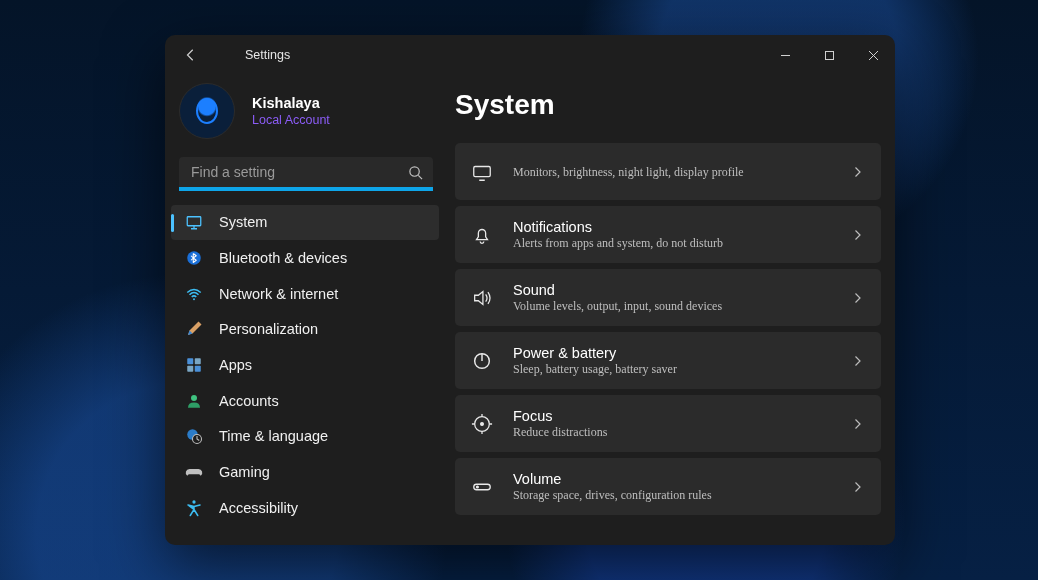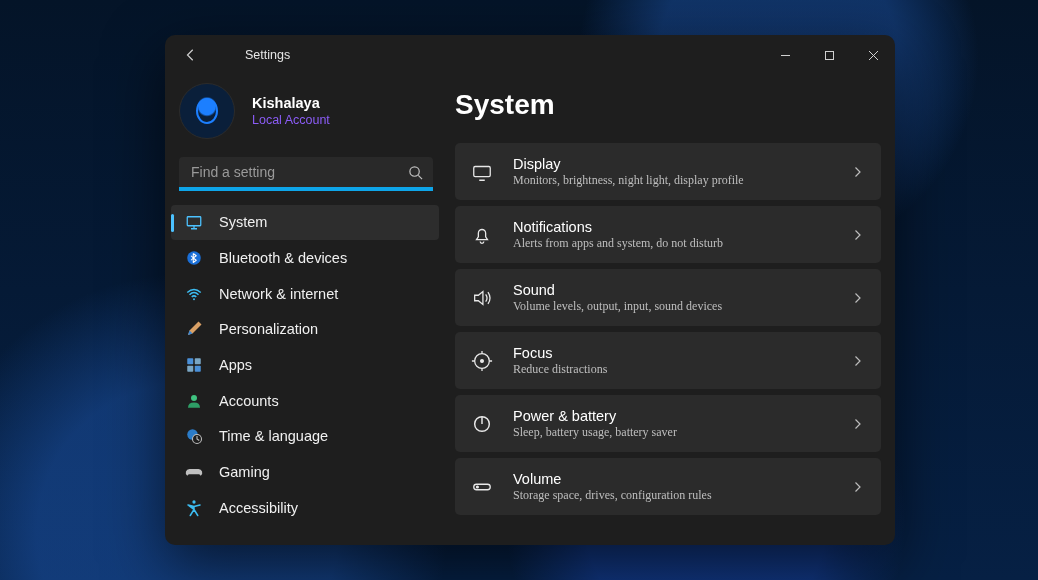--- a/index.html
+++ b/index.html
@@ -213,21 +213,20 @@
         </div>
         <div class="list-scroll" id="cards">
             <div class="card">
               <span class="card-icon">
                 <svg width="22" height="22" viewBox="0 0 24 24" fill="none" stroke="currentColor" stroke-width="1.4">
                   <rect x="3" y="6" width="18" height="11" rx="1.5"></rect>
                   <line x1="9" y1="21" x2="15" y2="21"></line>
                 </svg>
               </span>
               <div class="card-text">
-                <div class="card-title">Display</div>
                 <div class="card-sub">Monitors, brightness, night light, display profile</div>
               </div>
               <span class="chevron">
                 <svg width="12" height="12" viewBox="0 0 16 16" fill="none" stroke="currentColor" stroke-width="1.6">
                   <path d="M6 2 L12 8 L6 14"></path>
                 </svg>
               </span>
             </div>
             <div class="card">
               <span class="card-icon">
@@ -259,55 +258,55 @@
                 <div class="card-sub">Volume levels, output, input, sound devices</div>
               </div>
               <span class="chevron">
                 <svg width="12" height="12" viewBox="0 0 16 16" fill="none" stroke="currentColor" stroke-width="1.6">
                   <path d="M6 2 L12 8 L6 14"></path>
                 </svg>
               </span>
             </div>
             <div class="card">
               <span class="card-icon">
+                <svg width="22" height="22" viewBox="0 0 24 24" fill="none" stroke="currentColor" stroke-width="1.6">
+                  <circle cx="12" cy="12" r="8"></circle>
+                  <line x1="12" y1="4" x2="12" y2="12"></line>
+                </svg>
+              </span>
+              <div class="card-text">
+                <div class="card-title">Power &amp; battery</div>
+                <div class="card-sub">Sleep, battery usage, battery saver</div>
+              </div>
+              <span class="chevron">
+                <svg width="12" height="12" viewBox="0 0 16 16" fill="none" stroke="currentColor" stroke-width="1.6">
+                  <path d="M6 2 L12 8 L6 14"></path>
+                </svg>
+              </span>
+            </div>
+            <div class="card">
+              <span class="card-icon">
                 <svg width="22" height="22" viewBox="0 0 24 24" fill="none" stroke="currentColor" stroke-width="1.4">
                   <circle cx="12" cy="12" r="8"></circle>
                   <circle cx="12" cy="12" r="1.5" fill="currentColor"></circle>
                   <path d="M12 4 V1 M12 20 V23 M4 12 H1 M20 12 H23" stroke-dasharray="0"></path>
                 </svg>
               </span>
               <div class="card-text">
                 <div class="card-title">Focus</div>
                 <div class="card-sub">Reduce distractions</div>
               </div>
               <span class="chevron">
                 <svg width="12" height="12" viewBox="0 0 16 16" fill="none" stroke="currentColor" stroke-width="1.6">
                   <path d="M6 2 L12 8 L6 14"></path>
                 </svg>
               </span>
             </div>
             <div class="card">
               <span class="card-icon">
-                <svg width="22" height="22" viewBox="0 0 24 24" fill="none" stroke="currentColor" stroke-width="1.6">
-                  <circle cx="12" cy="12" r="8"></circle>
-                  <line x1="12" y1="4" x2="12" y2="12"></line>
-                </svg>
-              </span>
-              <div class="card-text">
-                <div class="card-title">Power &amp; battery</div>
-                <div class="card-sub">Sleep, battery usage, battery saver</div>
-              </div>
-              <span class="chevron">
-                <svg width="12" height="12" viewBox="0 0 16 16" fill="none" stroke="currentColor" stroke-width="1.6">
-                  <path d="M6 2 L12 8 L6 14"></path>
-                </svg>
-              </span>
-            </div>
-            <div class="card">
-              <span class="card-icon">
                 <svg width="22" height="22" viewBox="0 0 24 24" fill="none" stroke="currentColor" stroke-width="1.4">
                   <rect x="3" y="9" width="18" height="6" rx="3"></rect>
                   <circle cx="7" cy="12" r="1" fill="currentColor"></circle>
                 </svg>
               </span>
               <div class="card-text">
                 <div class="card-title">Volume</div>
                 <div class="card-sub">Storage space, drives, configuration rules</div>
               </div>
               <span class="chevron">

